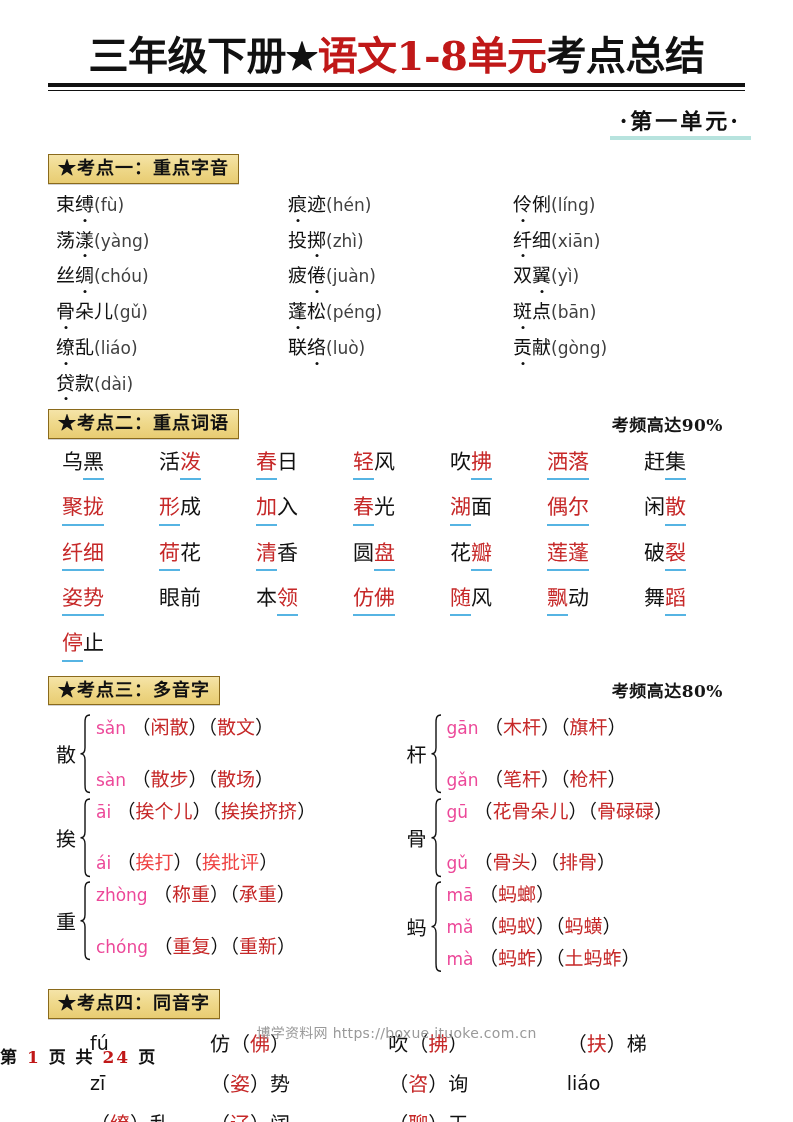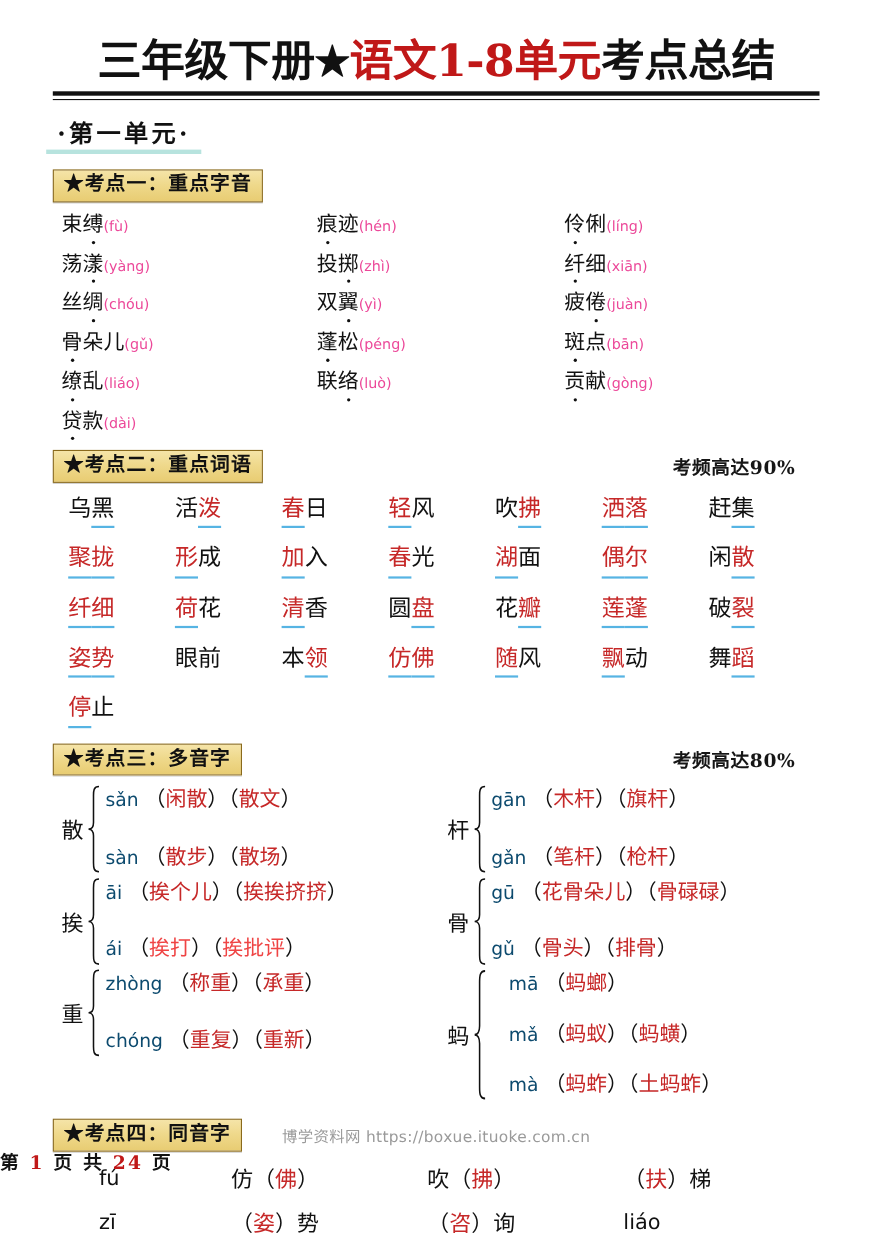--- a/index.html
+++ b/index.html
@@ -34,21 +34,21 @@
   .doc-title .red{color:#c01818;}
   .doc-title .star{font-size:32px;vertical-align:2px;}
   .title-rule{
     margin-top:6px;
     border-top:4px solid #111;
     border-bottom:1.5px solid #111;
     height:3px;
   }
 
   
-  .unit-sub-wrap{text-align:left;margin-top:12px;}
+  .unit-sub-wrap{text-align:right;margin-top:12px;}
   .unit-sub{
     display:inline-block;
     position:relative;
     font-family:"DejaVu Serif","Liberation Serif",serif;
     font-size:22px;font-weight:bold;
     letter-spacing:3px;
     padding:0 4px 5px 4px;
     color:#111;
   }
   .unit-sub::after{
@@ -90,23 +90,23 @@
     font-family:"DejaVu Serif","Liberation Serif",serif;
     font-size:19px;white-space:nowrap;color:#111;line-height:1.25;
   }
   .py-han{position:relative;}
   .dotchar{position:relative;display:inline-block;}
   .dotchar::after{
     content:"";position:absolute;left:50%;transform:translateX(-50%);
     bottom:-5px;width:3px;height:3px;border-radius:50%;background:#111;
   }
   .py-read{
-    color:#ec4899;
-    font-family:"DejaVu Sans","Liberation Sans",sans-serif;
-    font-size:13px;
+    color:#404040;
+    font-family:"DejaVu Sans","Liberation Sans",sans-serif;
+    font-size:17px;
   }
 
   
   .word-grid{
     margin-top:10px;
     display:grid;
     grid-template-columns:repeat(7,1fr);
     row-gap:14px;
     padding-left:14px;
     padding-right:4px;
@@ -144,27 +144,27 @@
   }
   .brace svg{display:block;height:100%;width:13px;}
   .poly-rows{display:flex;flex-direction:column;justify-content:center;}
   .poly-row{
     font-family:"DejaVu Serif","Liberation Serif",serif;
     font-size:19px;white-space:nowrap;line-height:1.25;color:#111;
     padding:3px 0;
   }
   .poly-row .py{
     font-family:"DejaVu Sans","Liberation Sans",sans-serif;
-    font-size:17px;color:#0c4a6e;
+    font-size:17px;color:#ec4899;
   }
   .poly-row .ex{color:#c62828;}
   .poly-row .exk{color:#ef4444;text-align:right;}
   .poly-row .paren{color:#111;}
   .poly-2 .poly-rows{gap:22px;}
-  .poly-3 .poly-rows{gap:16px;margin-left:16px;}
+  .poly-3 .poly-rows{gap:2px;}
 
   
   .homo-grid{
     margin-top:9px;
     display:grid;
     grid-template-columns:120px 1fr 1fr 1fr;
     row-gap:11px;
     padding-left:42px;
     align-items:center;
   }
@@ -216,22 +216,22 @@
       <span class="badge">★考点一：重点字音</span>
     </div>
     <div class="pinyin-grid" id="pinyin-grid">
         <div class="py-item"><span class="py-han"><span>束</span><span class="dotchar">缚</span></span><span class="py-read">(fù)</span></div>
         <div class="py-item"><span class="py-han"><span class="dotchar">痕</span><span>迹</span></span><span class="py-read">(hén)</span></div>
         <div class="py-item"><span class="py-han"><span class="dotchar">伶</span><span>俐</span></span><span class="py-read">(líng)</span></div>
         <div class="py-item"><span class="py-han"><span>荡</span><span class="dotchar">漾</span></span><span class="py-read">(yàng)</span></div>
         <div class="py-item"><span class="py-han"><span>投</span><span class="dotchar">掷</span></span><span class="py-read">(zhì)</span></div>
         <div class="py-item"><span class="py-han"><span class="dotchar">纤</span><span>细</span></span><span class="py-read">(xiān)</span></div>
         <div class="py-item"><span class="py-han"><span>丝</span><span class="dotchar">绸</span></span><span class="py-read">(chóu)</span></div>
+        <div class="py-item"><span class="py-han"><span>疲</span><span class="dotchar">倦</span></span><span class="py-read">(juàn)</span></div>
         <div class="py-item"><span class="py-han"><span>双</span><span class="dotchar">翼</span></span><span class="py-read">(yì)</span></div>
-        <div class="py-item"><span class="py-han"><span>疲</span><span class="dotchar">倦</span></span><span class="py-read">(juàn)</span></div>
         <div class="py-item"><span class="py-han"><span class="dotchar">骨</span><span>朵</span><span>儿</span></span><span class="py-read">(gǔ)</span></div>
         <div class="py-item"><span class="py-han"><span class="dotchar">蓬</span><span>松</span></span><span class="py-read">(péng)</span></div>
         <div class="py-item"><span class="py-han"><span class="dotchar">斑</span><span>点</span></span><span class="py-read">(bān)</span></div>
         <div class="py-item"><span class="py-han"><span class="dotchar">缭</span><span>乱</span></span><span class="py-read">(liáo)</span></div>
         <div class="py-item"><span class="py-han"><span>联</span><span class="dotchar">络</span></span><span class="py-read">(luò)</span></div>
         <div class="py-item"><span class="py-han"><span class="dotchar">贡</span><span>献</span></span><span class="py-read">(gòng)</span></div>
         <div class="py-item"><span class="py-han"><span class="dotchar">贷</span><span>款</span></span><span class="py-read">(dài)</span></div>
       </div>
   </div>
 

